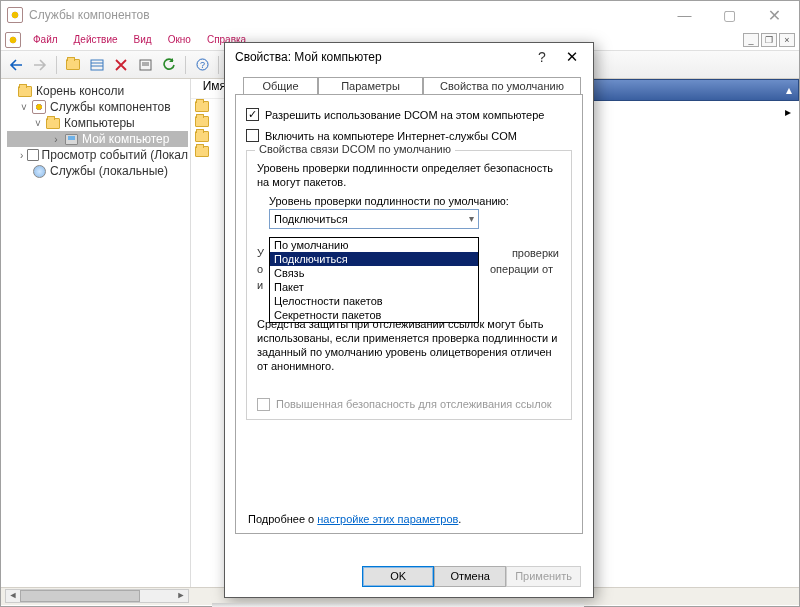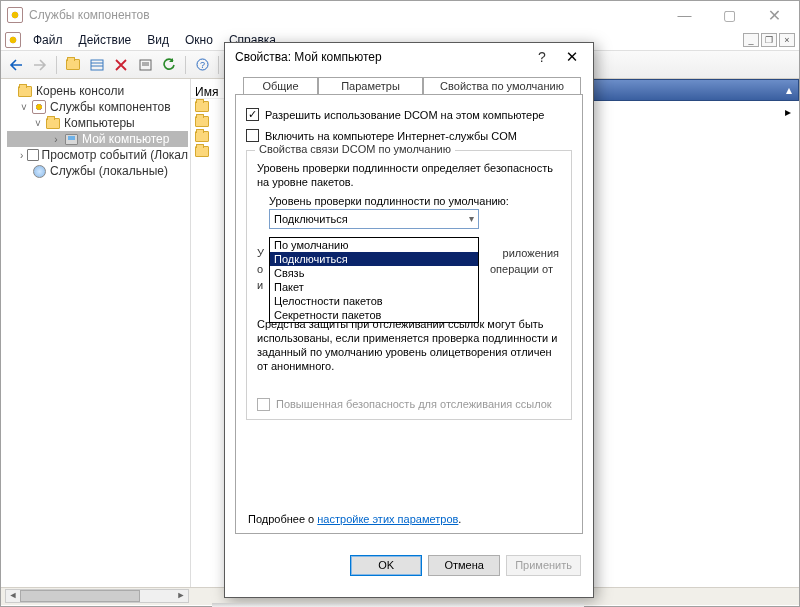--- a/index.html
+++ b/index.html
@@ -11,39 +11,39 @@
     .main-window { width: 800px; height: 607px; border: 1px solid #a0a0a0; background: #fff; }
     .titlebar { height: 28px; background: #fff; display: flex; align-items: center; padding: 0 2px 0 6px; }
     .titlebar .icon { width: 16px; height: 16px; margin-right: 6px; position: relative; }
     .icon-gear { background: radial-gradient(circle at 50% 50%, #f0c000 30%, #b88 35%, transparent 36%); border: 1px solid #a88; border-radius: 2px; }
     .titlebar .title { flex: 1; color: #999; font-size: 12px; }
     .winbtns { display: flex; }
     .winbtn { width: 45px; height: 24px; display: flex; align-items: center; justify-content: center; color: #999; font-size: 14px; }
     .winbtn.close { font-size: 16px; }
     .menubar { height: 22px; display: flex; align-items: center; padding-left: 4px; border-bottom: 1px solid #e0e0e0; position: relative; }
     .menubar .micon { width: 16px; height: 16px; margin-right: 4px; }
-    .menubar .mitem { padding: 2px 8px; font-size: 12px; color: #0f172a; }
+    .menubar .mitem { padding: 2px 8px; font-size: 10px; color: #be185d; }
     .menubar .rightbtns { position: absolute; right: 4px; display: flex; gap: 2px; }
     .sbtn { width: 16px; height: 14px; border: 1px solid #aaa; background: #f8f8f8; font-size: 9px; text-align: center; line-height: 12px; color: #555; }
     .toolbar { height: 28px; display: flex; align-items: center; padding: 0 4px; gap: 2px; border-bottom: 1px solid #d4d0c8; background: linear-gradient(#fafafa, #efefef); }
     .tbtn { width: 22px; height: 22px; display: flex; align-items: center; justify-content: center; border: 1px solid transparent; font-size: 12px; color: #333; }
     .tbtn svg { pointer-events: none; }
     .sep { width: 1px; height: 18px; background: #ccc; margin: 0 3px; }
     .workspace { display: flex; height: 508px; }
     .tree { width: 190px; border-right: 1px solid #ddd; padding: 4px 2px; font-size: 12px; overflow: hidden; }
     .tree-row { display: flex; align-items: center; padding: 1px 0; white-space: nowrap; }
     .tree-row .exp { width: 14px; text-align: center; color: #666; font-size: 10px; }
     .tree-row .ticon { width: 16px; height: 14px; margin-right: 3px; display: inline-flex; align-items: center; justify-content: center; }
     .folder { display: inline-block; width: 14px; height: 11px; background: #fcd77a; border: 1px solid #d6a92f; border-radius: 1px; position: relative; }
     .folder::before { content: ''; position: absolute; top: -3px; left: 0; width: 6px; height: 3px; background: #fcd77a; border: 1px solid #d6a92f; border-bottom: none; border-radius: 1px 1px 0 0; }
     .selected { background: #b8b8b8; color: #fff; padding-right: 3px; }
     .selected .tree-label { color: #fff; }
     .content { flex: 1; display: flex; }
     .listcol { width: 40px; border-right: 1px solid #ddd; }
-    .listcol .hdr { height: 20px; background: #fff; border-bottom: 1px solid #eee; padding: 6px 4px; font-size: 12px; }
+    .listcol .hdr { height: 20px; background: #fff; border-bottom: 1px solid #eee; padding: 0 4px; font-size: 12px; text-align: right; }
     .listcol .row { padding: 2px 4px; display: flex; align-items: center; }
     .actpane { flex: 1; }
     .actpane .ahdr { background: linear-gradient(#6b8dc8, #3a5fa0); color: #fff; padding: 3px 8px; font-size: 12px; border: 1px solid #2a4a80; position: relative; }
     .actpane .ahdr .arrow { position: absolute; right: 6px; top: 3px; color: #fff; }
     .actpane .arow { padding: 4px 8px; font-size: 12px; position: relative; }
     .actpane .arow .arrow { position: absolute; right: 8px; }
     .statusbar { height: 18px; border-top: 1px solid #d4d0c8; background: #f1efe9; position: relative; }
     .hscroll { position: absolute; bottom: 2px; left: 4px; width: 184px; height: 14px; background: #f0f0f0; border: 1px solid #ccc; display: flex; }
     .hscroll .thumb { width: 120px; background: #cdcdcd; border: 1px solid #aaa; margin: 0; }
     .hscroll .arr { width: 14px; text-align: center; font-size: 9px; color: #666; }
@@ -81,21 +81,21 @@
       position: absolute; left: 22px; width: 210px; border: 1px solid #000; background: #fff; z-index: 5;
     }
     .dropdown .opt { padding: 1px 4px; font-size: 11px; }
     .dropdown .opt.hl { background: #0a246a; color: #fff; }
     .obscured { margin-top: 4px; color: #333; }
     .note { margin-top: 26px; line-height: 14px; }
     .dchk { display: flex; align-items: flex-start; margin-top: 25px; color: #9a9a9a; }
     .dchk .chk { border-color: #b0b0b0; }
     .link-line { position: absolute; bottom: 8px; left: 12px; font-size: 11px; }
     .link { color: #0066cc; text-decoration: underline; }
-    .dlg-buttons { height: 42px; border-top: 0; display: flex; align-items: flex-start; justify-content: flex-end; gap: 6px; padding: 0 12px; }
+    .dlg-buttons { height: 42px; border-top: 0; display: flex; align-items: center; justify-content: flex-end; padding: 0 12px; }
     .btn { min-width: 72px; height: 21px; border: 1px solid #adadad; background: #e1e1e1; font-size: 11px; text-align: center; line-height: 19px; padding: 0 8px; }
     .btn.def { border: 1px solid #0078d7; box-shadow: 0 0 0 1px #87b8e5 inset; }
     .btn.dis { color: #a0a0a0; border-color: #cfcfcf; background: #f3f3f3; }
     .etch-bottom { position: absolute; bottom: 0; left: 212px; width: 372px; height: 4px; background: linear-gradient(#ccc,#eee); }
     .tree-label { color: #333; }
     .pc { display: inline-block; width: 13px; height: 11px; background: #d8d8d8; border: 1px solid #888; border-radius: 1px; position: relative; }
     .pc::after { content:''; position: absolute; left: 2px; right: 2px; top: 1px; bottom: 4px; background: #6fb2e8; }
     .ev { display: inline-block; width: 12px; height: 12px; border: 1px solid #777; background: #fff; border-radius: 1px; }
     .svc { display: inline-block; width: 13px; height: 13px; border: 1px solid #888; border-radius: 50%; background: radial-gradient(#cfe7ff,#8bb9e8); }
   </style>
@@ -292,32 +292,32 @@
         <span class="chk">✓</span>
         <span>Разрешить использование DCOM на этом компьютере</span>
       </div>
       <div class="chk-line">
         <span class="chk"></span>
         <span>Включить на компьютере Интернет-службы COM</span>
       </div>
 
       <div class="fieldset">
         <div class="legend">Свойства связи DCOM по умолчанию</div>
-        <div class="desc">Уровень проверки подлинности определяет безопасность на уровне пакетов.</div>
+        <div class="desc">Уровень проверки подлинности определяет безопасность на могут пакетов.</div>
         <div class="indent">
           <div>Уровень проверки подлинности по умолчанию:</div>
           <div class="combo">
             <span>Подключиться</span>
             <span class="caret">▾</span>
           </div>
         </div>
 
         <div class="obscured" style="display:flex;justify-content:space-between;padding-right:2px;margin-top:18px">
           <span>У</span>
-          <span>риложения</span>
+          <span>проверки</span>
         </div>
         <div class="obscured" style="display:flex;justify-content:space-between;padding-right:8px">
           <span>о</span>
           <span>операции от</span>
         </div>
         <div class="obscured"><span>и</span></div>
 
         <div class="dropdown" style="top:86px">
           <div class="opt">По умолчанию</div>
           <div class="opt hl">Подключиться</div>

